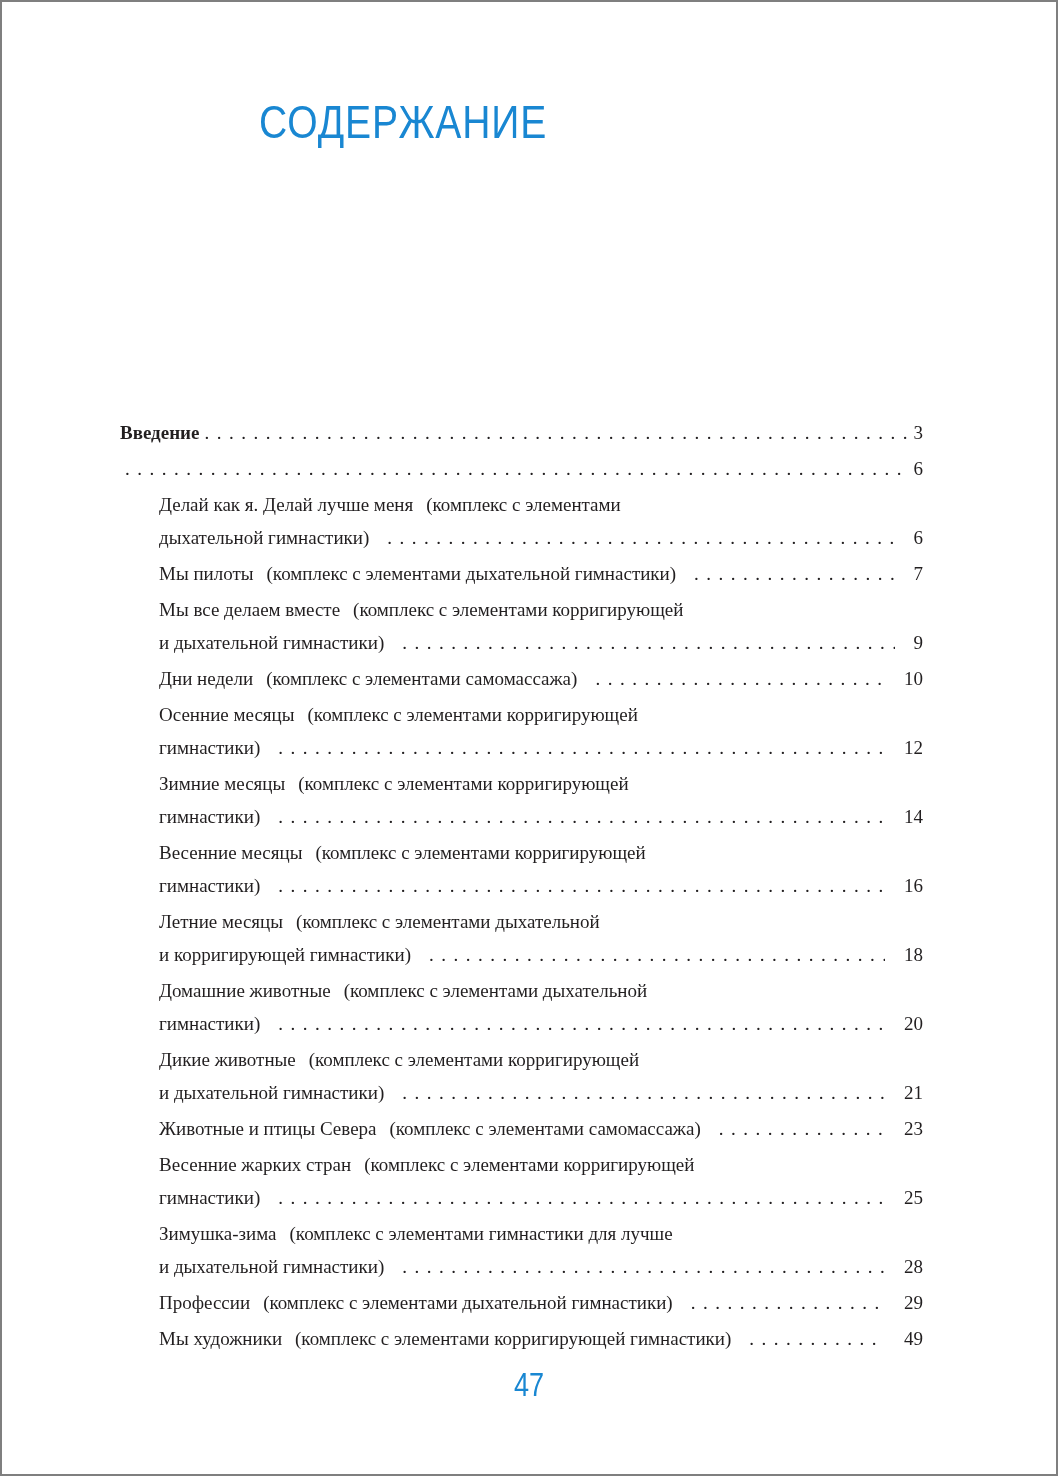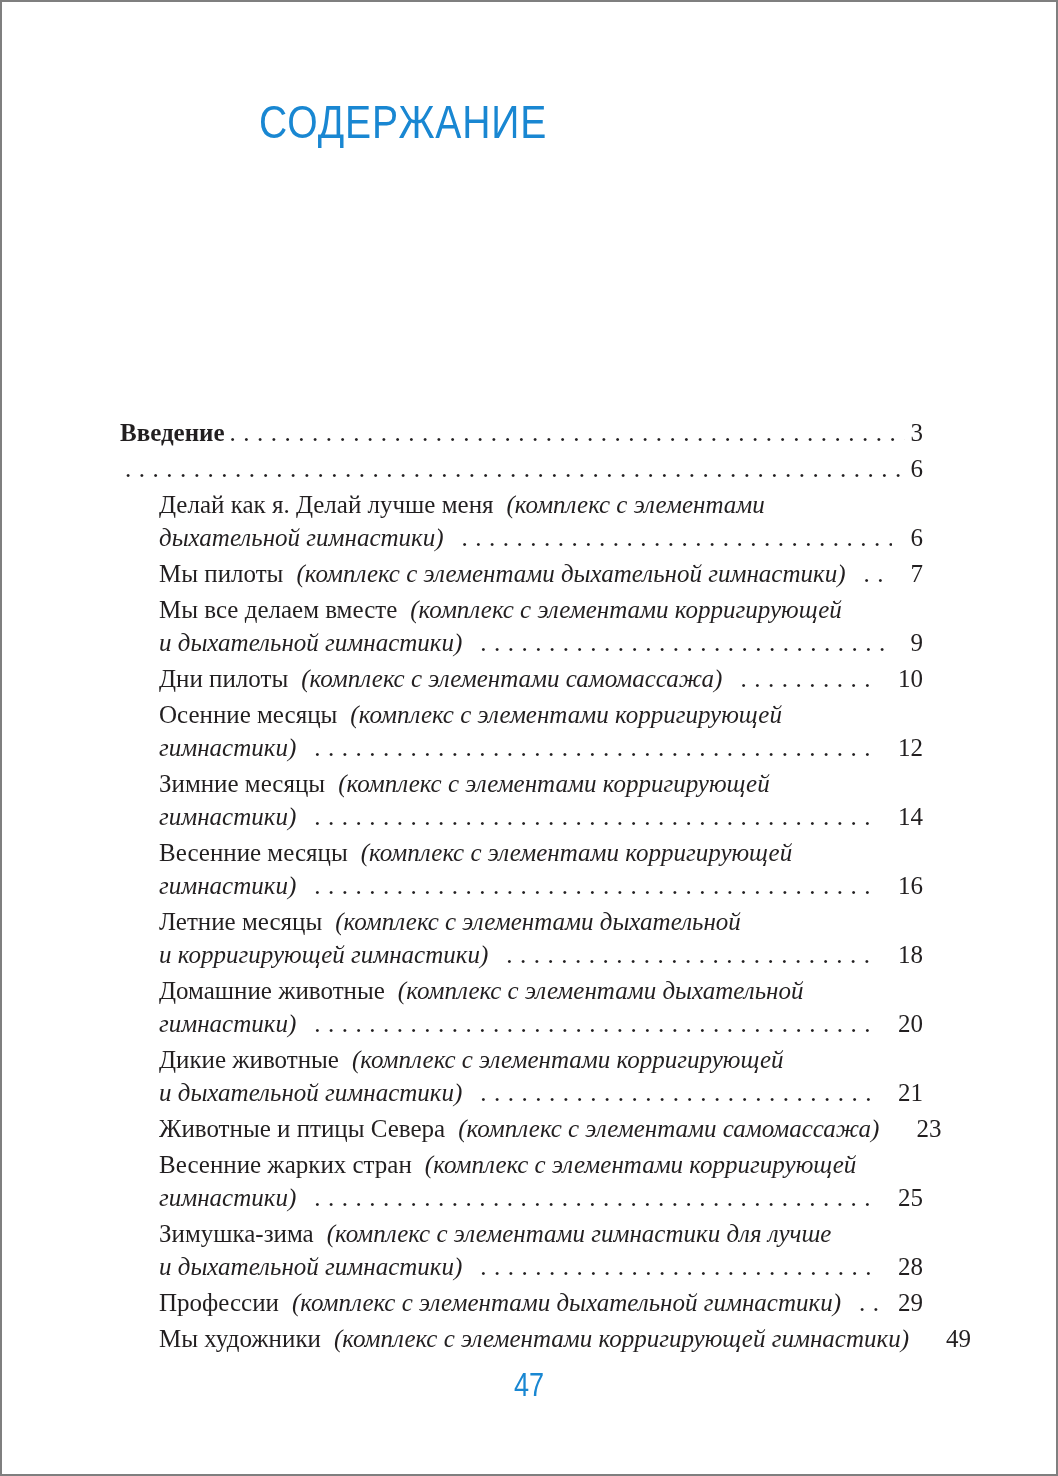--- a/index.html
+++ b/index.html
@@ -32,28 +32,28 @@
   .toc {
     position: absolute;
     left: 118px;
     top: 414px;
     width: 803px;
   }
   .entry { margin: 0 0 3px 0; }
   .line {
     display: flex;
     align-items: flex-end;
-    font-size: 25px;
+    font-size: 19px;
     line-height: 33px;
     white-space: nowrap;
   }
   .line.indent { padding-left: 39px; gap: 13px; }
   .line.bold .seg { font-weight: bold; }
   .seg { flex: 0 0 auto; }
-  .seg.it { font-style: italic; }
+  .seg.it { }
   .dots {
     flex: 1 1 0;
     min-width: 0;
     overflow: hidden;
     white-space: nowrap;
     margin-left: 5px;
     font-weight: normal;
     font-style: normal;
     letter-spacing: 7.5px;
   }
@@ -125,21 +125,21 @@
           <span class="seg it">(комплекс с элементами корригирующей</span>
         </div>
         <div class="line indent">
           <span class="seg it">и дыхательной гимнастики) </span>
           <span class="dots"></span>
           <span class="pagenum">9</span>
         </div>
       </div>
       <div class="entry">
         <div class="line indent">
-          <span class="seg">Дни пилоты </span>
+          <span class="seg">Дни недели </span>
           <span class="seg it">(комплекс с элементами самомассажа) </span>
           <span class="dots"></span>
           <span class="pagenum">10</span>
         </div>
       </div>
       <div class="entry">
         <div class="line indent">
           <span class="seg">Осенние месяцы </span>
           <span class="seg it">(комплекс с элементами корригирующей</span>
         </div>

